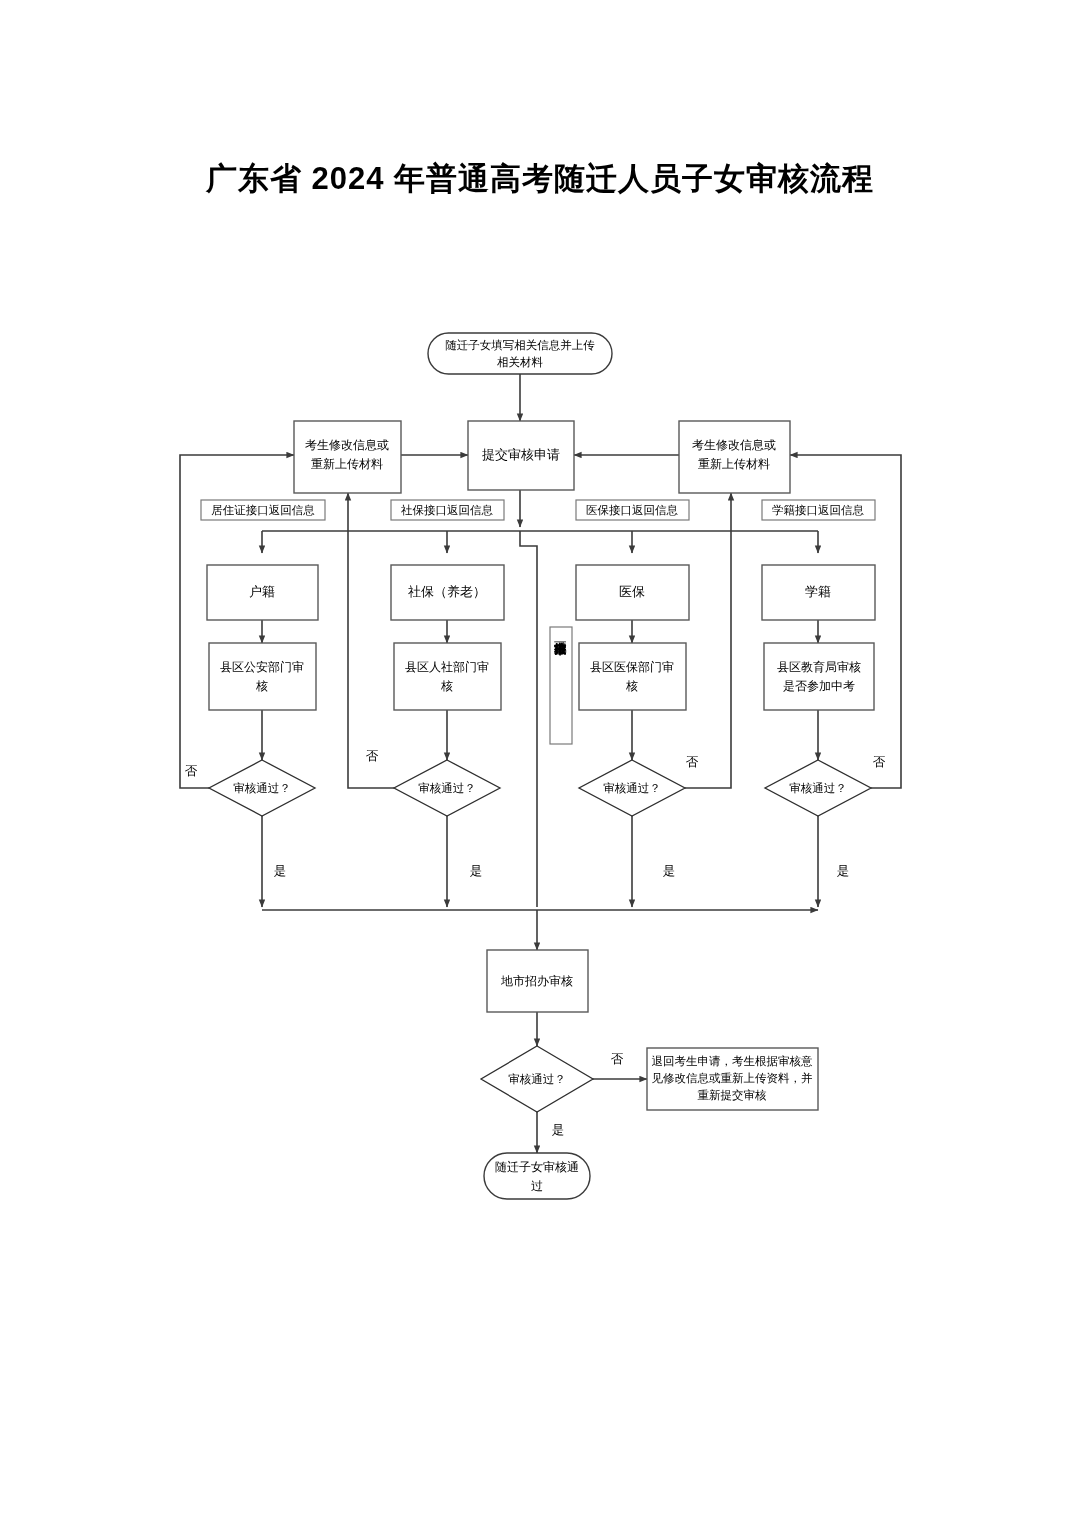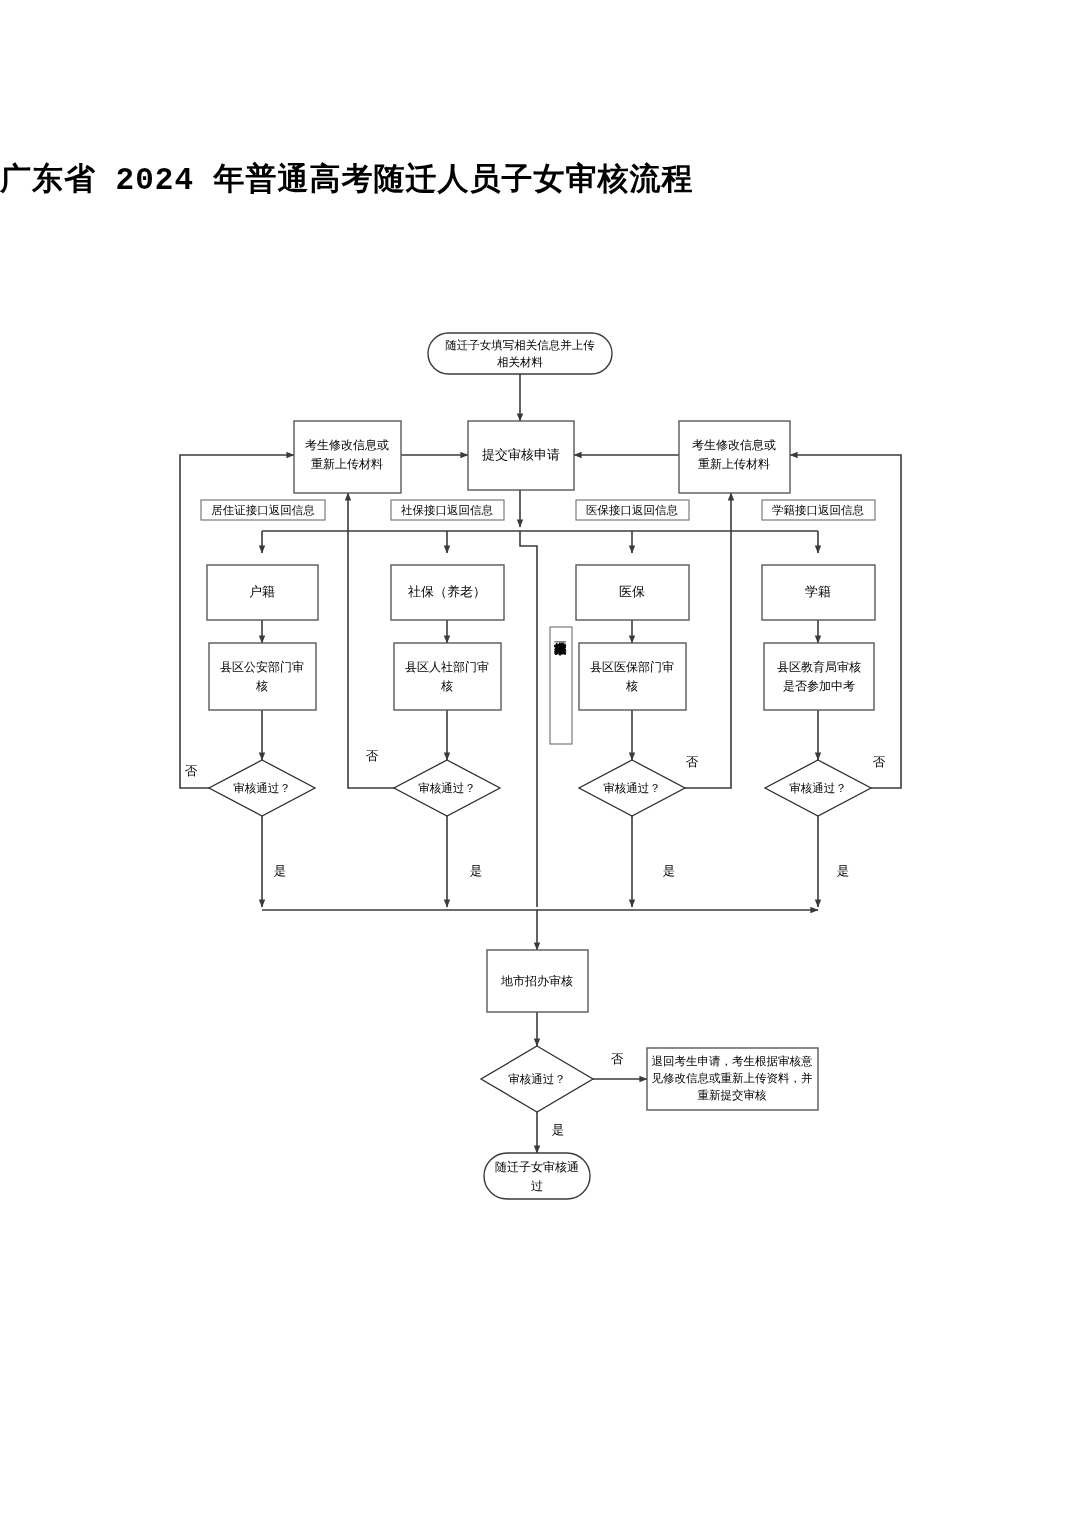--- a/index.html
+++ b/index.html
@@ -18,22 +18,22 @@
   #page {
     position: relative;
     width: 1080px;
     height: 1529px;
   }
   #doc-title {
     position: absolute;
     left: 0;
     top: 158px;
     width: 1080px;
-    text-align: left;
-    font-family: Liberation Mono, monospace;
+    text-align: center;
+    font-family: Liberation Sans, sans-serif;
     font-weight: bold;
     font-size: 31px;
     letter-spacing: 1px;
     color: #000;
   }
   svg#flow {
     position: absolute;
     left: 0;
     top: 0;
   }

